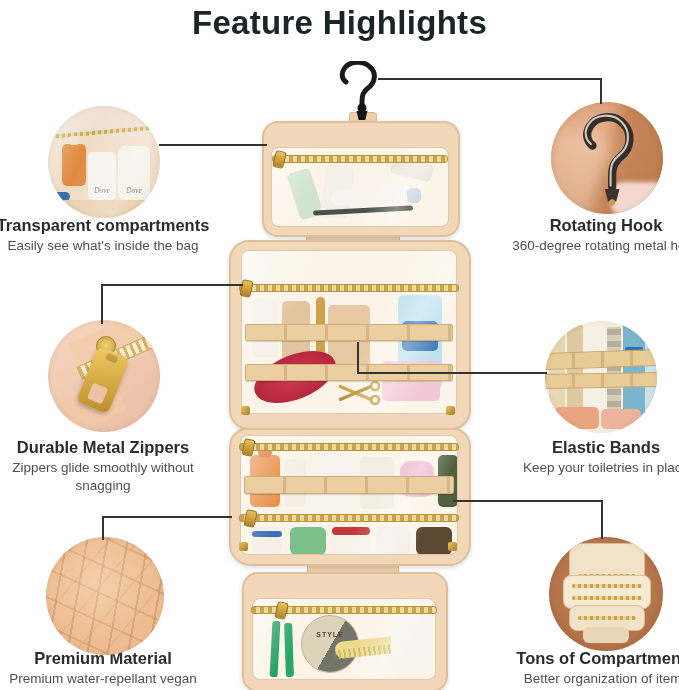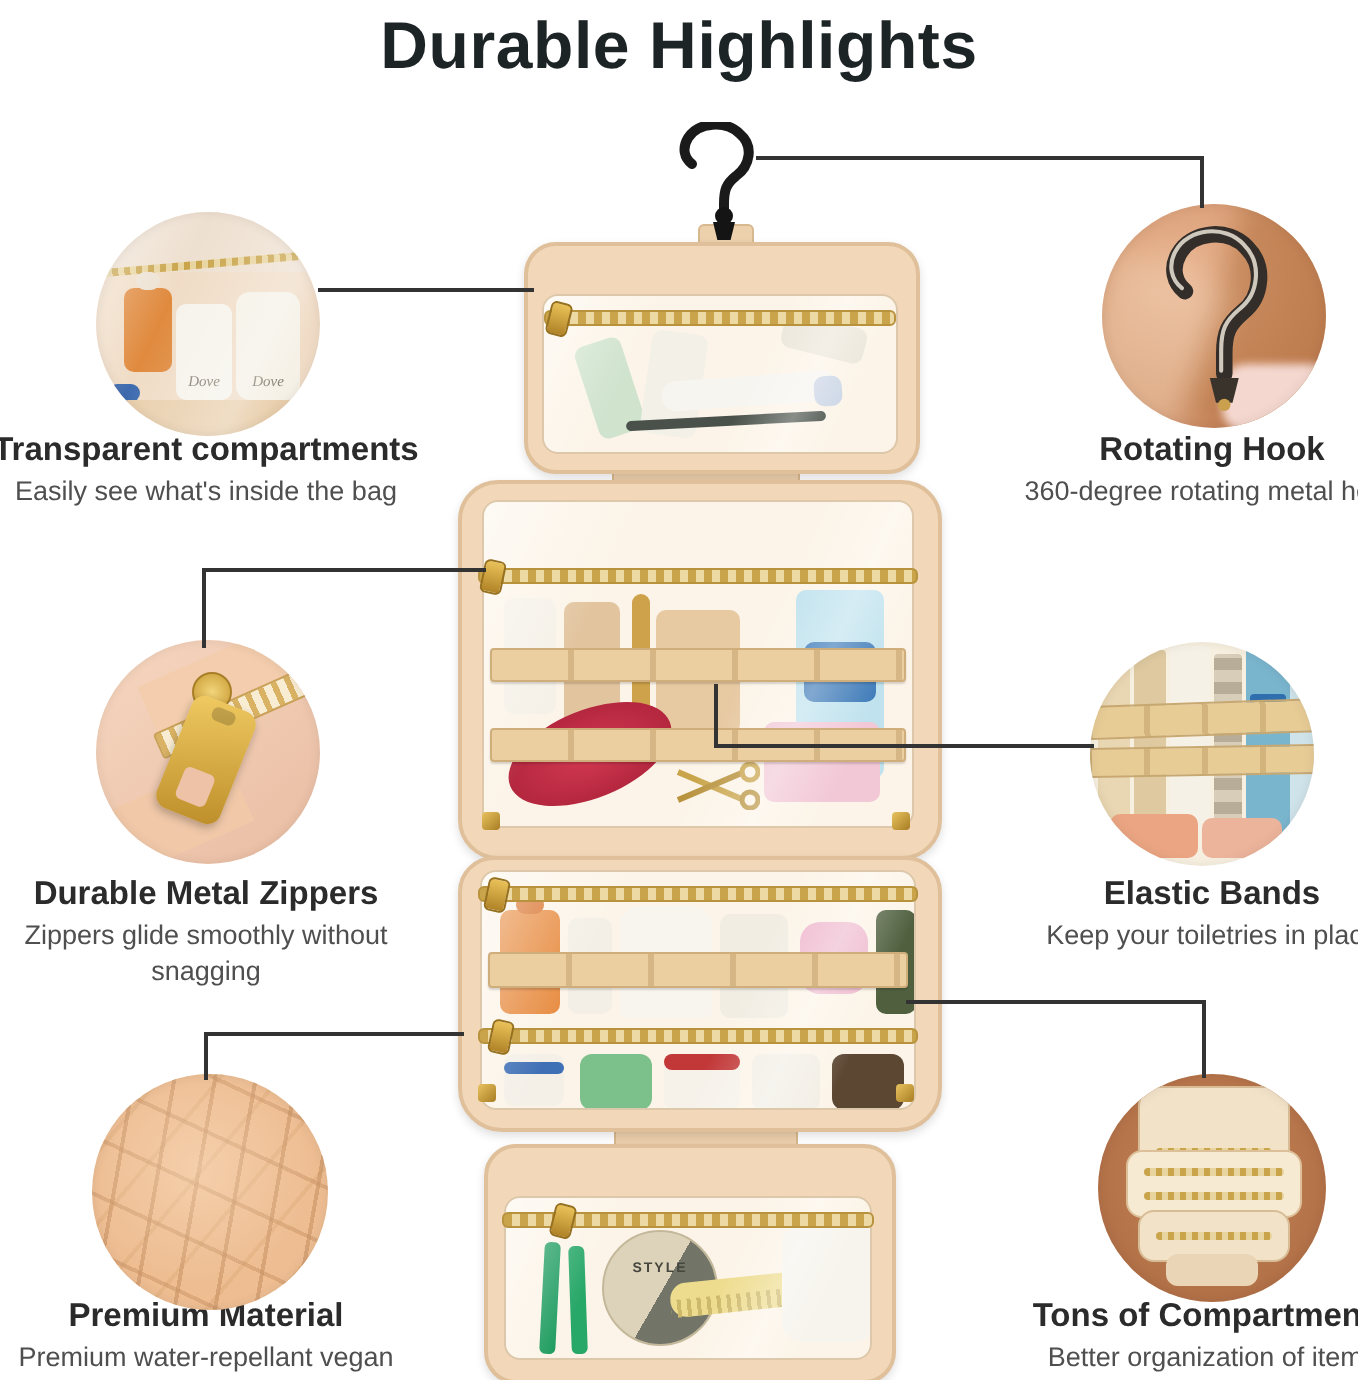--- a/index.html
+++ b/index.html
@@ -41,21 +41,21 @@
   .brand{position:absolute;bottom:5px;left:0;width:100%;text-align:center;
          font-family:"Liberation Serif",serif;font-style:italic;font-size:7.5px;color:#857e70;}
   .disc-label{position:absolute;top:15px;left:0;width:100%;text-align:center;
          font-size:7px;font-weight:700;letter-spacing:1px;color:#47473f;}
 </style>
 </head>
 <body>
 
 <div class="canvas">
 
-  <h1 class="page-title">Durable Highlights</h1>
+  <h1 class="page-title">Feature Highlights</h1>
 
   <div>
 
     <svg viewBox="0 0 52 60" style="position:absolute;left:332px;top:61px;width:52px;height:60px;z-index:3">
       <path d="M30 46 L30 41 C30 34 31 31 36 27 C43 22 45 12 38 6 C31 -1 17 0 12 8 C9 13 10 18 14 21" fill="none" stroke="#1a1a1a" stroke-width="5" stroke-linecap="round"></path>
       <circle cx="30" cy="47" r="4.5" fill="#141414"></circle>
       <path d="M24.5 50 h11 l-2.2 9 h-6.6 z" fill="#141414"></path>
     </svg>
     <div class="tab" style="left:349px;top:112px;width:26px;height:14px"></div>
 

